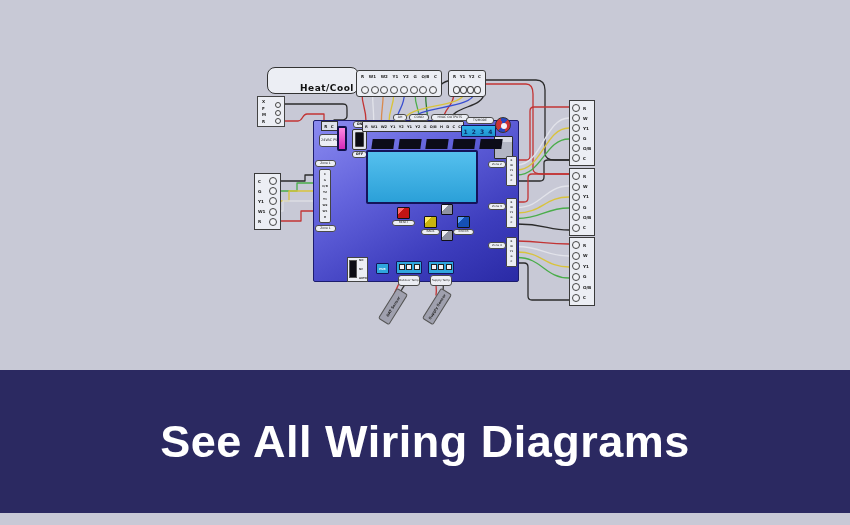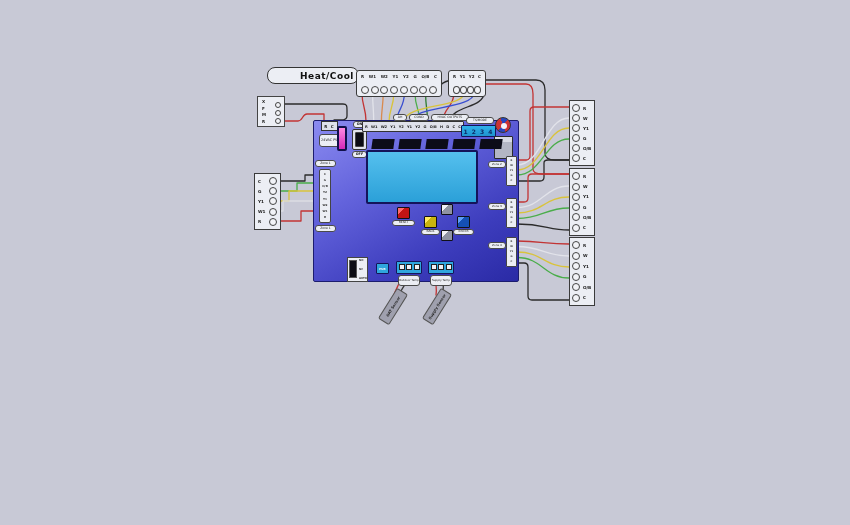--- a/index.html
+++ b/index.html
@@ -6,22 +6,22 @@
   body{font-family:"DejaVu Sans","Liberation Sans",sans-serif;background:#9aa0b0;}
   .stage{position:relative;width:850px;height:525px;background:#c8c9d6;overflow:hidden;}
   .abs{position:absolute;box-sizing:border-box;}
   svg.wires{position:absolute;left:0;top:0;width:850px;height:525px;pointer-events:none;}
   svg.wires path{fill:none;stroke-width:1.3;stroke-linecap:round;stroke-linejoin:round;}
   .tag{background:#eceef4;border:1px solid #4a4a4a;border-radius:3px;color:#222;
        display:flex;align-items:center;justify-content:center;text-align:center;line-height:1.05;}
   .circ{background:#f2f3f7;border:1px solid #444;border-radius:50%;}
 
   
-  .heatcool{left:267px;top:67px;width:92px;height:17px;border-radius:8px;background:#eceef4;
-            border:1.6px solid #333;display:flex;align-items:center;justify-content:center;
+  .heatcool{left:267px;top:67px;width:92px;height:27px;border-radius:8px;background:#eceef4;
+            border:1.6px solid #333;display:flex;align-items:flex-end;justify-content:center;
             font-size:9px;font-weight:bold;letter-spacing:.5px;color:#111;padding-left:28px;}
 
   
   .xfmr{left:257px;top:96px;width:28px;height:31px;background:#eceef4;border:1.2px solid #444;}
   .xfmr .ltrs{position:absolute;left:4px;top:2px;font-size:4px;line-height:6.6px;font-weight:bold;color:#222;}
   .xfmr .c1{left:17px;top:5px;width:6px;height:6px;}
   .xfmr .c2{left:17px;top:13px;width:6px;height:6px;}
   .xfmr .c3{left:17px;top:21px;width:6px;height:6px;}
 
   
@@ -439,14 +439,17 @@
     <div class="row">
         <span class="circ"></span>
         <span>O/B</span>
       </div>
     <div class="row">
         <span class="circ"></span>
         <span>C</span>
       </div>
   </div>
 
+  <div class="abs banner">
+    <span>See All Wiring Diagrams</span>
+  </div>
 
 </div>
 
 </body></html>

